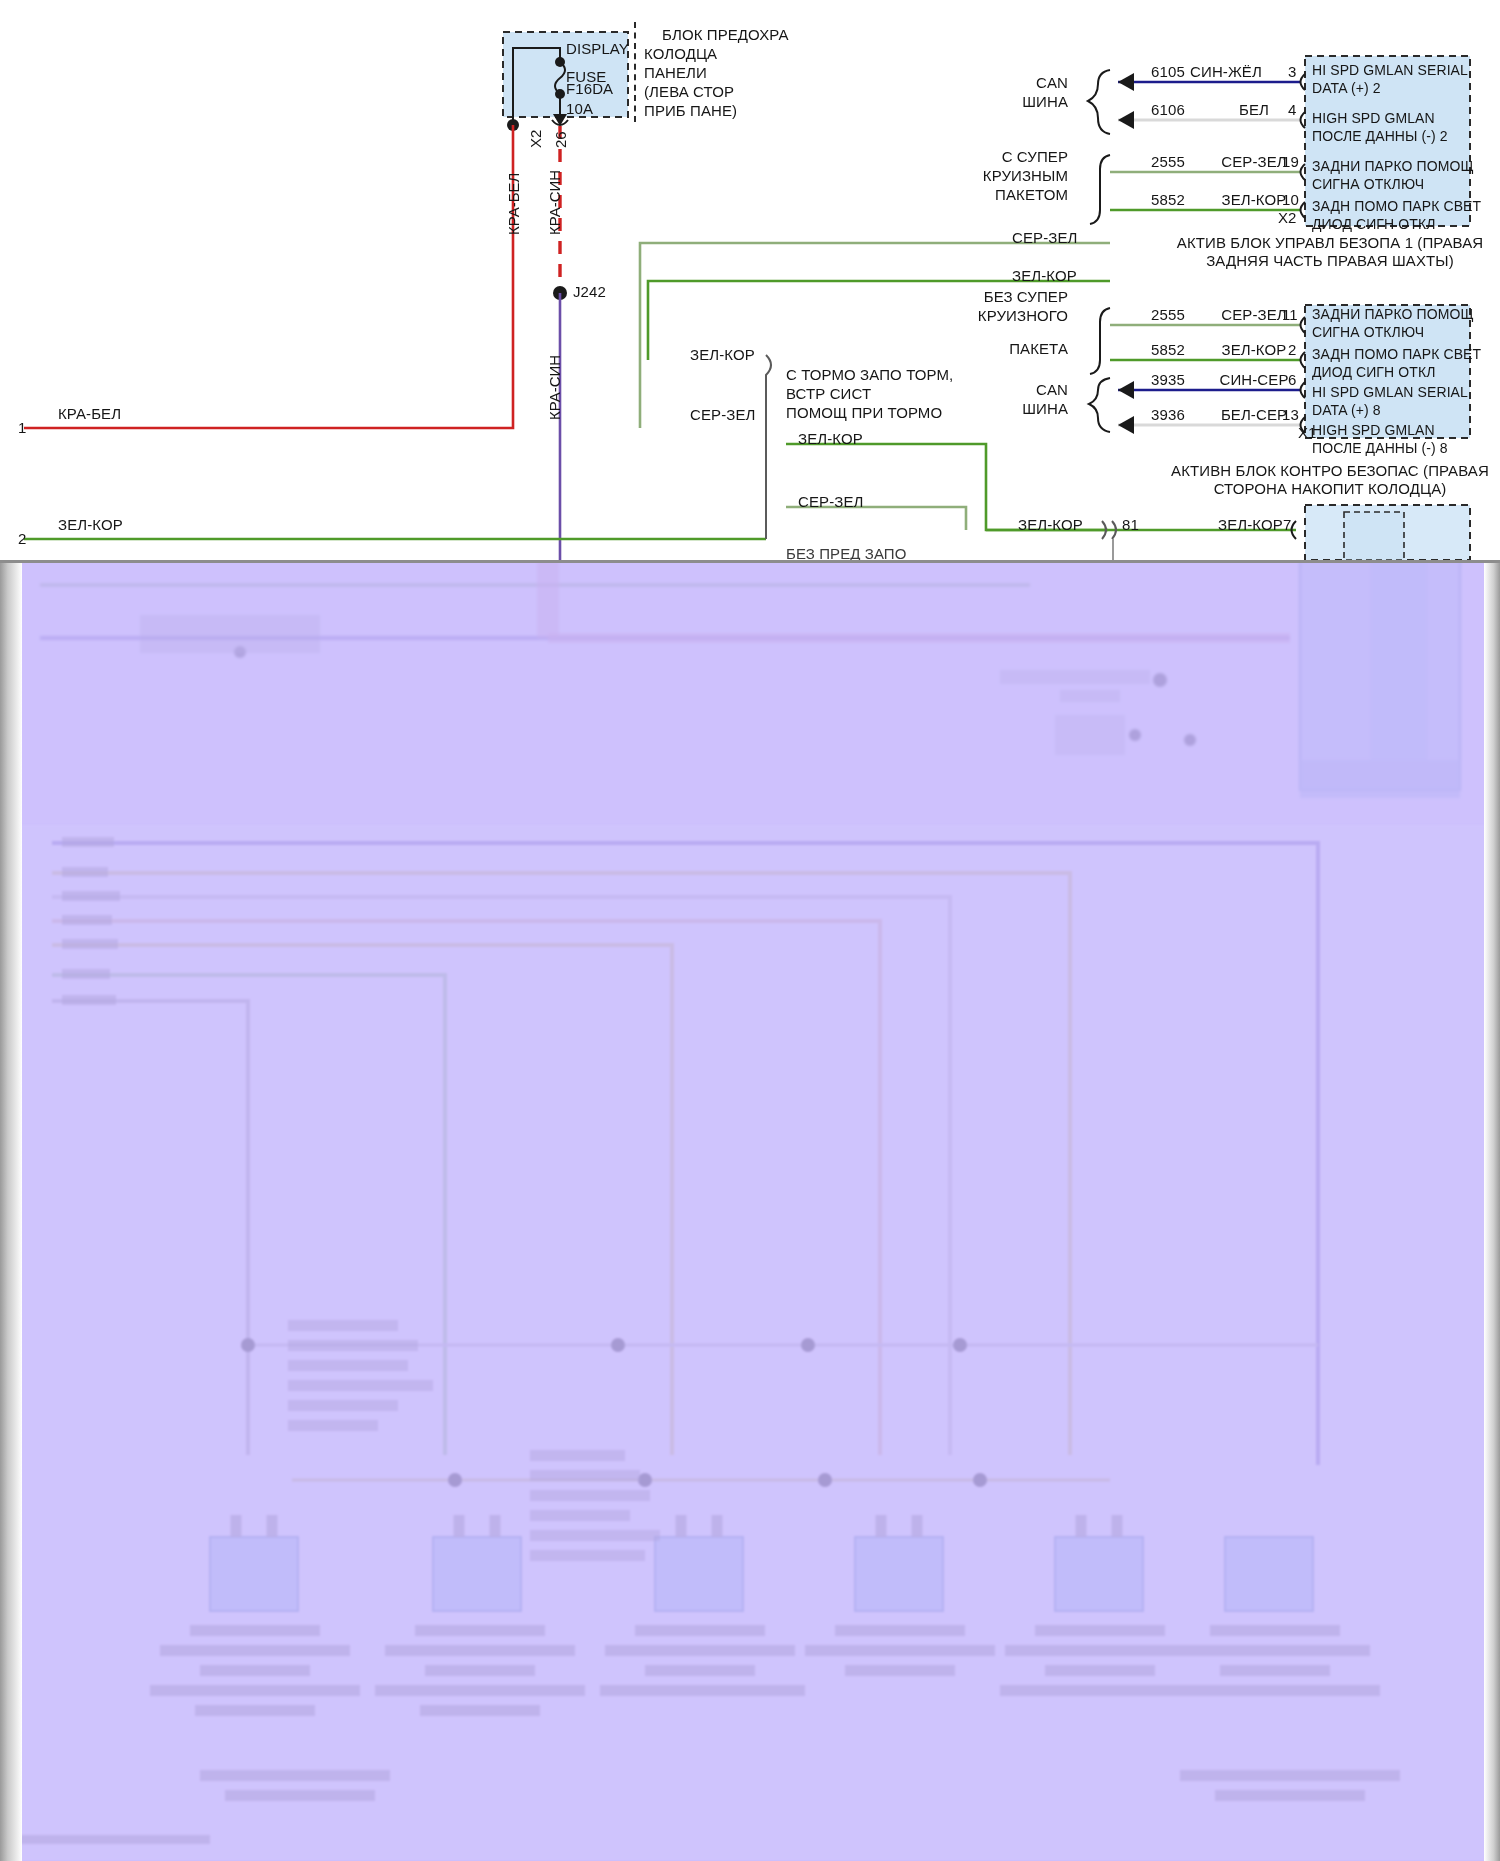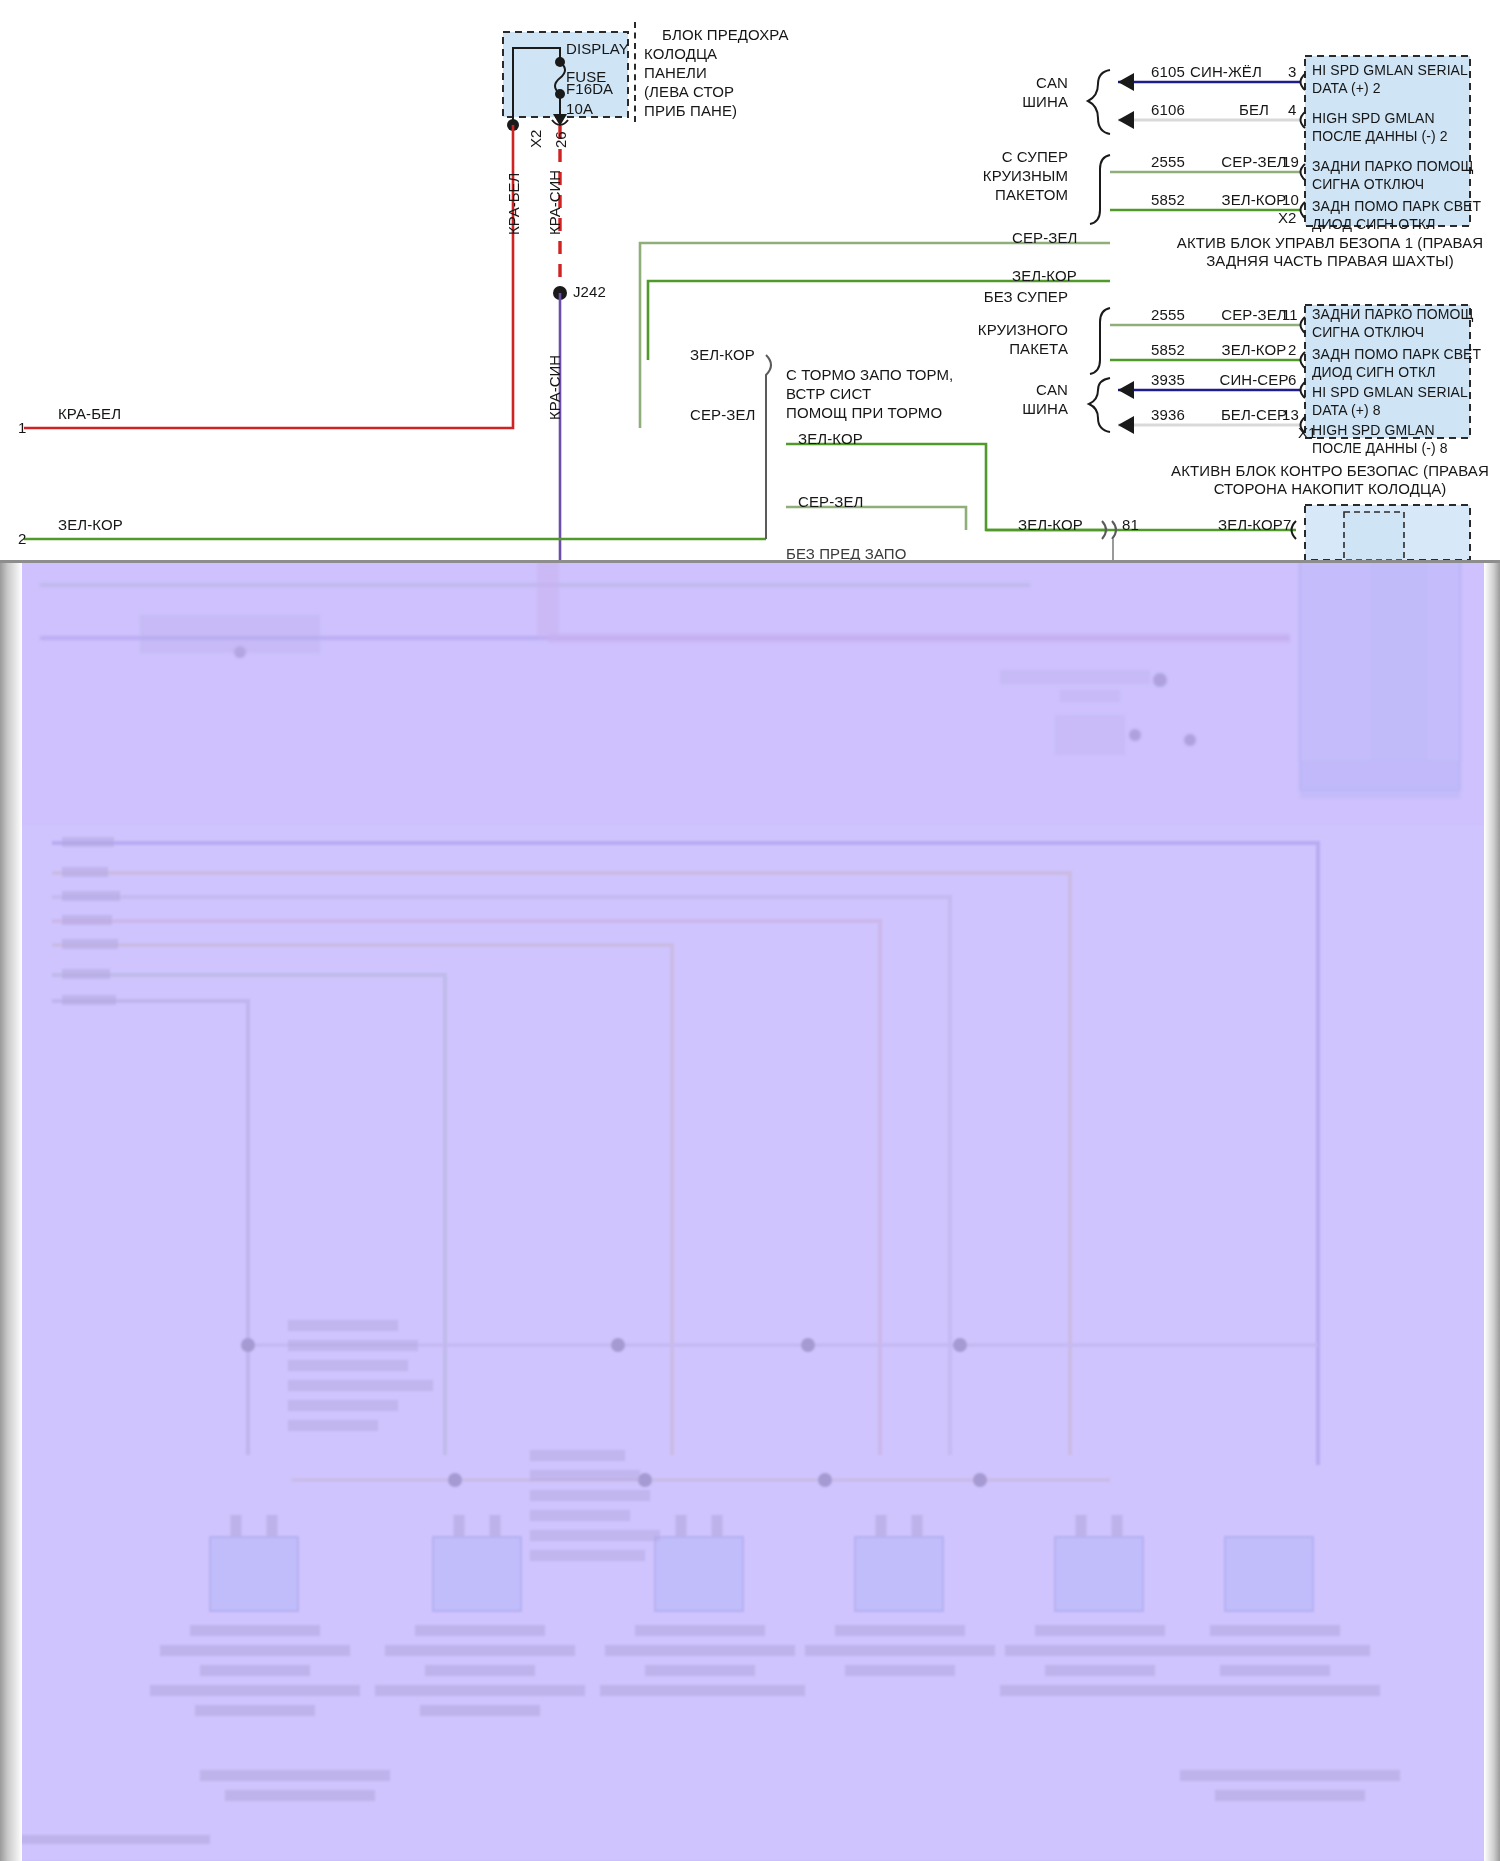--- a/index.html
+++ b/index.html
@@ -209,21 +209,21 @@
     <div class="lbl" style="left:786px; top:404px;">ПОМОЩ ПРИ ТОРМО</div>
 
     <div class="lbl r" style="left:988px; top:74px; width:80px;">CAN</div>
     <div class="lbl r" style="left:988px; top:93px; width:80px;">ШИНА</div>
 
     <div class="lbl r" style="left:938px; top:148px; width:130px;">С СУПЕР</div>
     <div class="lbl r" style="left:938px; top:167px; width:130px;">КРУИЗНЫМ</div>
     <div class="lbl r" style="left:938px; top:186px; width:130px;">ПАКЕТОМ</div>
 
     <div class="lbl r" style="left:938px; top:288px; width:130px;">БЕЗ СУПЕР</div>
-    <div class="lbl r" style="left:938px; top:321px; width:130px;">КРУИЗНОГО</div>
+    <div class="lbl r" style="left:938px; top:307px; width:130px;">КРУИЗНОГО</div>
     <div class="lbl r" style="left:938px; top:340px; width:130px;">ПАКЕТА</div>
 
     <div class="lbl r" style="left:988px; top:381px; width:80px;">CAN</div>
     <div class="lbl r" style="left:988px; top:400px; width:80px;">ШИНА</div>
 
     <div class="lbl c" style="left:1135px; top:63px; width:66px;">6105</div>
     <div class="lbl c" style="left:1180px; top:63px; width:92px;">СИН-ЖЁЛ</div>
     <div class="lbl" style="left:1288px; top:63px;">3</div>
 
     <div class="lbl c" style="left:1135px; top:101px; width:66px;">6106</div>

